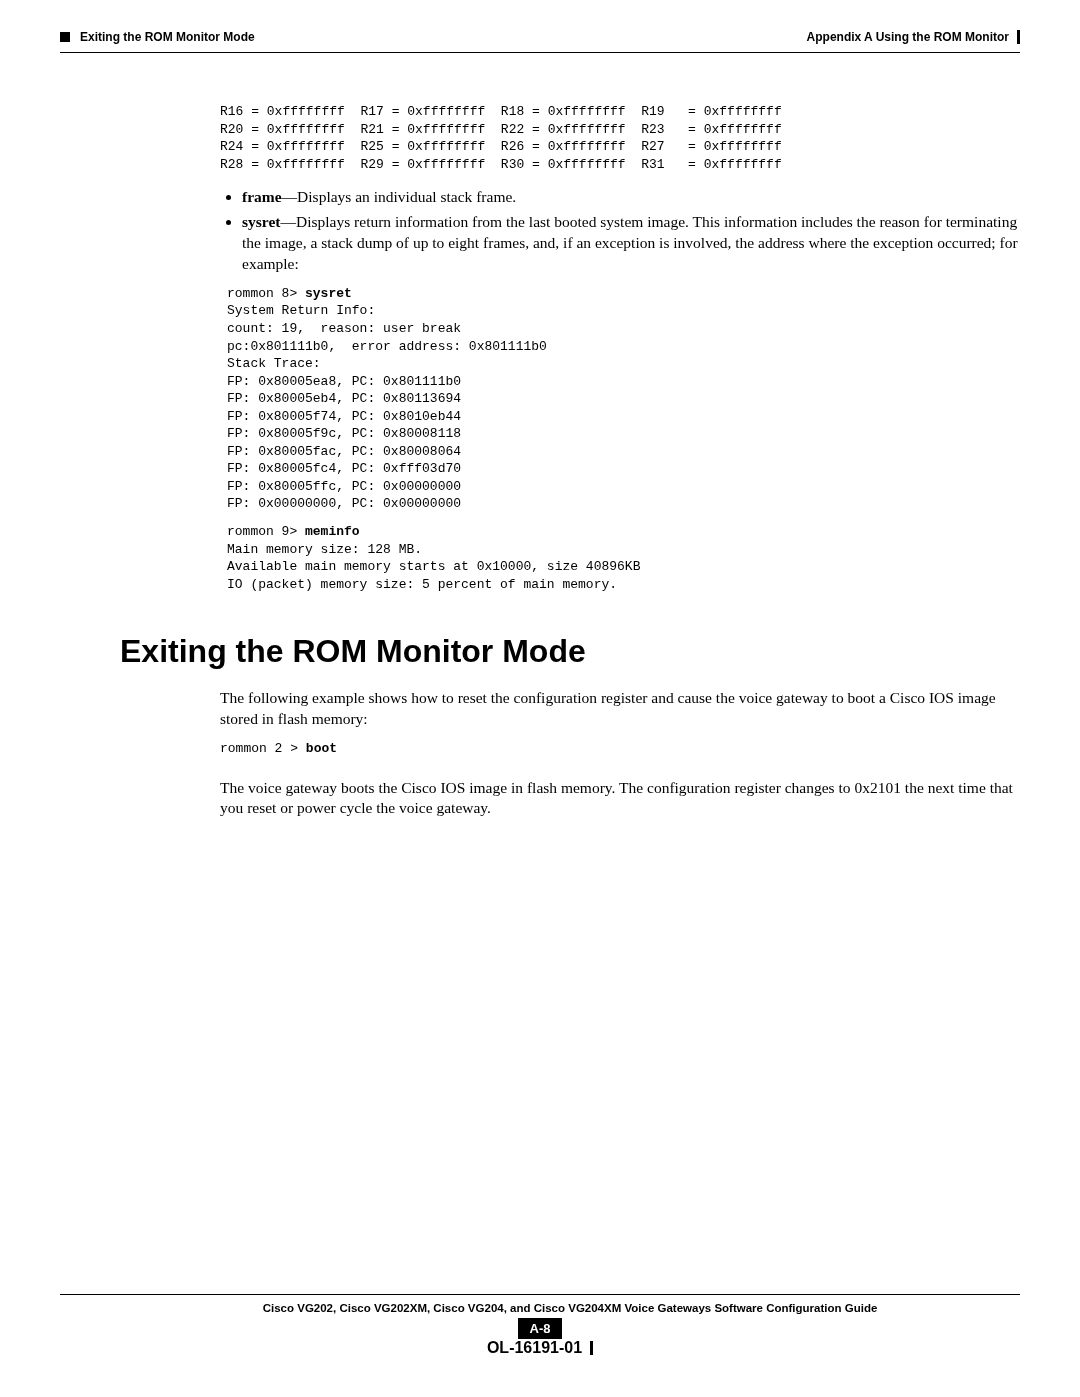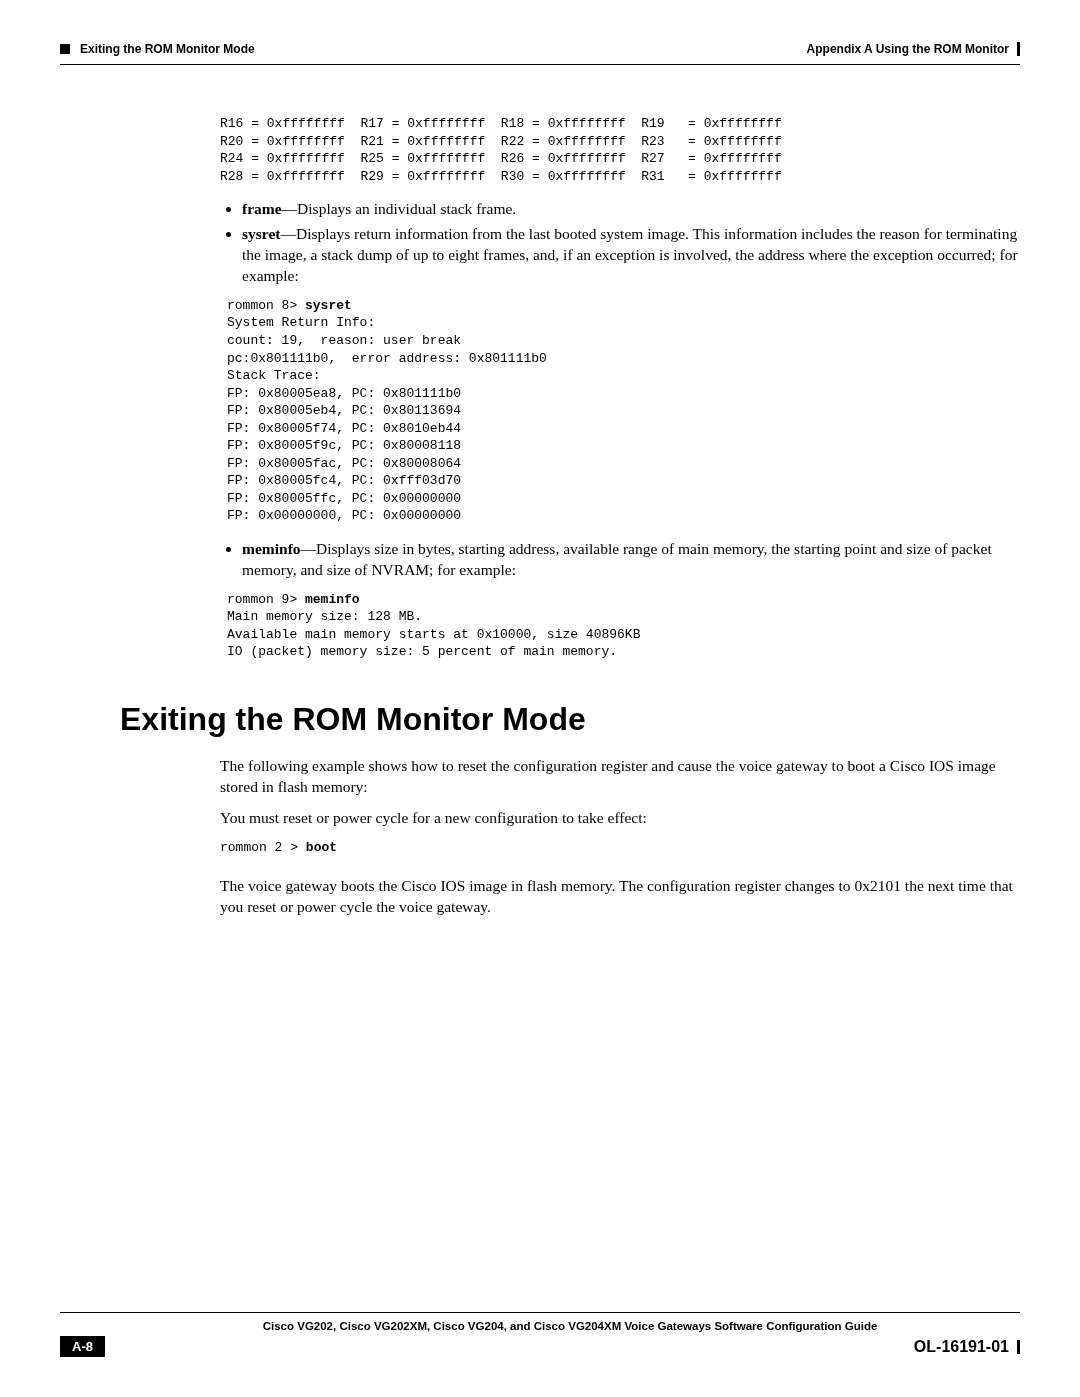--- a/index.html
+++ b/index.html
@@ -40,21 +40,20 @@
     background: #000;
     display: inline-block;
     margin-right: 10px;
   }
   .header-right {
     font-family: Arial, Helvetica, sans-serif;
     font-size: 12px;
     font-weight: bold;
     display: flex;
     align-items: flex-start;
-    margin-top: 12px;
   }
   .thin-rule {
     width: 3px;
     height: 14px;
     background: #000;
     display: inline-block;
     margin-left: 8px;
   }
   .hr-top {
     border: none;
@@ -103,20 +102,21 @@
   }
   .footer-line {
     border-top: 1px solid #000;
     margin-bottom: 4px;
   }
   .footer-row {
     display: flex;
     align-items: center;
     justify-content: space-between;
     margin-top: 2px;
+    flex-direction: column;
   }
   .footer-title {
     font-family: Arial, Helvetica, sans-serif;
     font-size: 11.5px;
     font-weight: bold;
     text-align: right;
     flex: 1;
     padding-left: 60px;
   }
   .page-badge {
@@ -189,37 +189,31 @@
 Stack Trace:
 FP: 0x80005ea8, PC: 0x801111b0
 FP: 0x80005eb4, PC: 0x80113694
 FP: 0x80005f74, PC: 0x8010eb44
 FP: 0x80005f9c, PC: 0x80008118
 FP: 0x80005fac, PC: 0x80008064
 FP: 0x80005fc4, PC: 0xfff03d70
 FP: 0x80005ffc, PC: 0x00000000
 FP: 0x00000000, PC: 0x00000000</span></pre>
 
-    <ul class="bullets">
-      <li>
-        <b>meminfo</b><span class="bullet-desc">—Displays size in bytes, starting address, available range of main memory, the starting point and size of packet memory, and size of NVRAM; for example:</span>
-      </li>
-    </ul>
 
     <pre class="mono indent-block" style="margin-top:10px;"><span>rommon 9&gt; </span><span class="cmd-bold">meminfo</span><span>
 Main memory size: 128 MB.
 Available main memory starts at 0x10000, size 40896KB
 IO (packet) memory size: 5 percent of main memory.</span></pre>
 
     <h1 class="section">Exiting the ROM Monitor Mode</h1>
 
     <p class="body-para">The following example shows how to reset the configuration register and cause the voice gateway to boot a Cisco IOS image stored in flash memory:</p>
 
 
-    <p class="body-para">You must reset or power cycle for a new configuration to take effect:</p>
 
     <pre class="mono" style="margin:4px 0 20px 0;"><span>rommon 2 &gt; </span><span class="cmd-bold">boot</span></pre>
 
     <p class="body-para">The voice gateway boots the Cisco IOS image in flash memory. The configuration register changes to 0x2101 the next time that you reset or power cycle the voice gateway.</p>
 
   </div>
 
   <div class="footer">
     <div class="footer-line"></div>
     <div style="text-align:center; margin-bottom:2px;">

